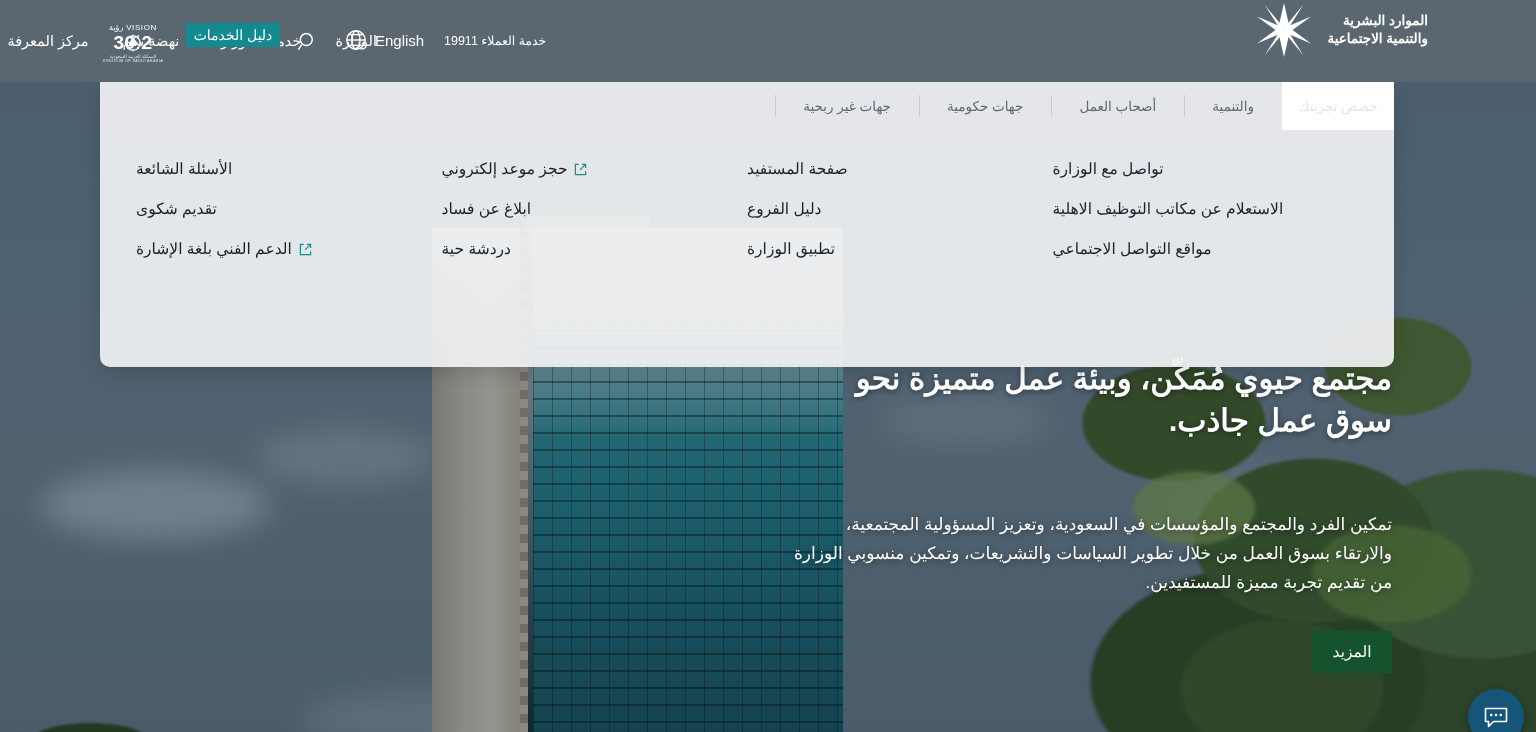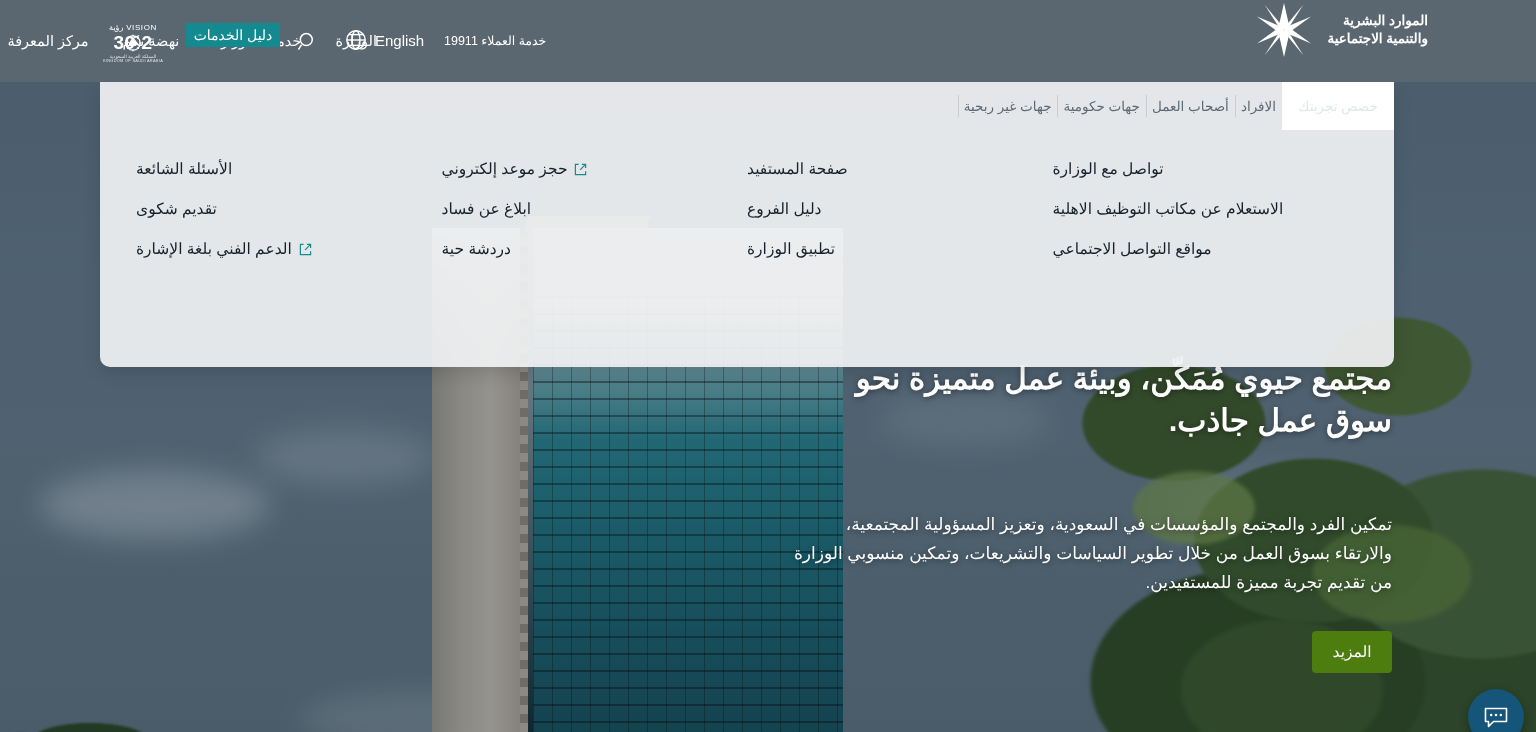--- a/index.html
+++ b/index.html
@@ -122,21 +122,21 @@
   
   .mega {
     position:absolute; left:100px; top:82px; width:1294px; height:285px;
     background:rgba(240,241,242,.93);
     border-radius:0 0 10px 10px; z-index:18;
     box-shadow:0 6px 18px rgba(0,0,0,.14);
   }
   .tabs { position:absolute; right:0; top:0; height:48px; display:flex; align-items:stretch; }
   .tab {
     display:flex; align-items:center; justify-content:center;
-    font-size:13.5px; color:#5d6a74; padding:0 6px; cursor:pointer; position:relative;
+    font-size:13.5px; color:#5d6a74; padding:0 28px; cursor:pointer; position:relative;
     white-space:nowrap;
   }
   .tab.sel { background:#ffffff; color:#dfe9ec; width:112px; }
   .tab .divider {
     position:absolute; left:0; top:13px; height:22px; width:1px; background:#c9ced3;
   }
   .tab.sel .divider, .tab:first-child .divider { display:none; }
 
   .links { position:absolute; right:0; left:0; top:56px; padding:0 36px; }
   .lrow { display:flex; }
@@ -153,21 +153,21 @@
   .hero-h1 {
     color:#ffffff; font-size:31px; font-weight:bold; line-height:1.35; letter-spacing:.1px;
     text-shadow:0 1px 6px rgba(0,0,0,.45);
   }
   .hero-p {
     margin-top:68px; color:#ffffff; font-size:17px; line-height:1.72;
     text-shadow:0 1px 6px rgba(0,0,0,.45);
   }
   .btn-more {
     margin-top:34px; display:inline-flex; align-items:center; justify-content:center;
-    width:80px; height:42px; background:#4d7c0f; color:#fff; font-size:15.5px;
+    width:80px; height:42px; background:#14532d; color:#fff; font-size:15.5px;
     border-radius:4px; cursor:pointer; border:none;
   }
 
   
   .chat {
     position:absolute; left:1468px; top:689px; width:56px; height:56px;
     transform:translate(-50%,-50%); margin-left:28px; margin-top:28px;
     border-radius:50%; background:#15557a; z-index:30;
     display:flex; align-items:center; justify-content:center; cursor:pointer;
     box-shadow:0 3px 10px rgba(0,0,0,.3);
@@ -280,21 +280,21 @@
 </div>
 
 <div class="mega">
 
   <div class="tabs">
     <div class="tab sel">
       <span>خصص تجربتك</span>
     </div>
     <div class="tab">
       <span class="divider"></span>
-      <span>الافراد</span>
+      <span>والتنمية</span>
     </div>
     <div class="tab">
       <span class="divider"></span>
       <span>أصحاب العمل</span>
     </div>
     <div class="tab">
       <span class="divider"></span>
       <span>جهات حكومية</span>
     </div>
     <div class="tab">

